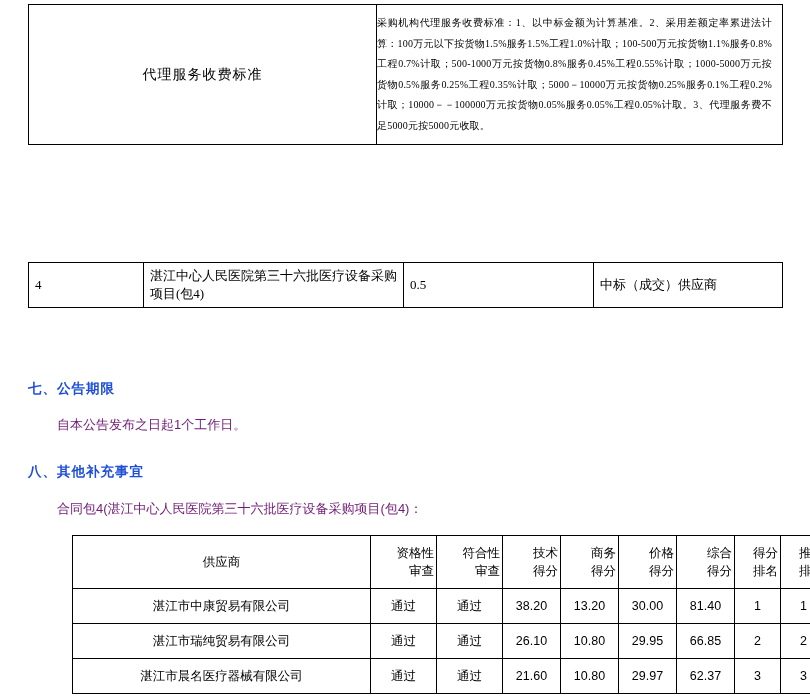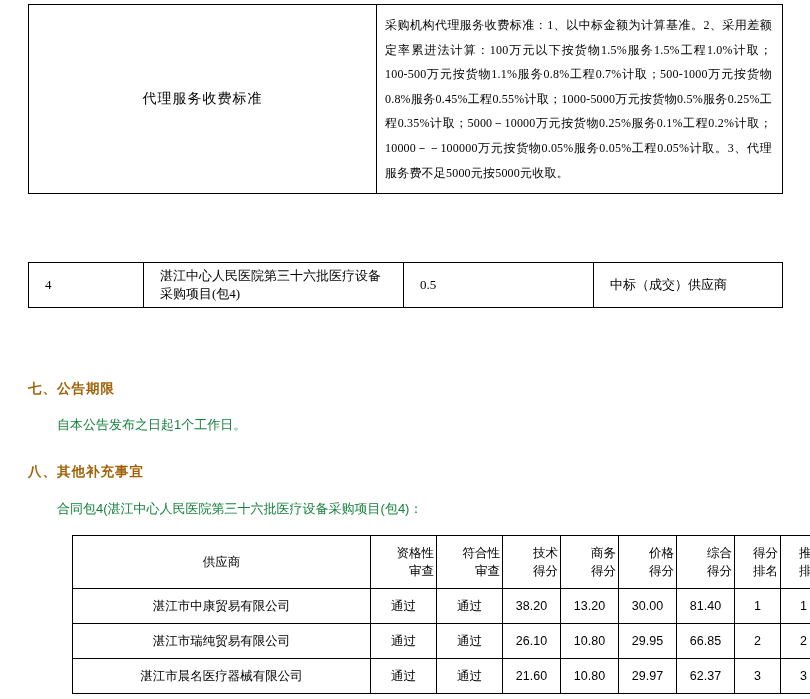--- a/index.html
+++ b/index.html
@@ -24,60 +24,60 @@
 
   
   table.doc-table {
     border-collapse: collapse;
     table-layout: fixed;
   }
   table.doc-table td,
   table.doc-table th {
     border: 1px solid #000000;
     vertical-align: middle;
-    padding: 4px 16px;
+    padding: 4px 6px;
     font-weight: normal;
   }
 
   #fee-table {
     position: absolute;
     left: 28px;
     top: 4px;
     width: 754px;
   }
   #fee-table td.label-cell {
     text-align: center;
     font-size: 14px;
     letter-spacing: 1px;
   }
   #fee-table td.body-cell {
     text-align: justify;
-    font-size: 12px;
+    font-size: 10px;
     line-height: 2.05;
-    padding: 8px 10px 8px 8px;
+    padding: 8px 10px 8px 0;
     letter-spacing: 0.2px;
     margin-left: 44px;
   }
 
   
   .section-heading {
     position: absolute;
     left: 28px;
     font-family: "Liberation Sans", "DejaVu Sans", sans-serif;
     font-weight: bold;
     font-size: 13.5px;
-    color: #a16207;
+    color: #1d4ed8;
     letter-spacing: 1px;
   }
   .para {
     position: absolute;
     left: 57px;
     font-size: 13px;
     font-family: "Liberation Sans", "DejaVu Sans", sans-serif;
-    color: #15803d;
+    color: #701a75;
   }
   #heading-7 { top: 380px; }
   #para-7    { top: 416px; }
   #heading-8 { top: 463px; }
   #para-8    { top: 500px; text-align: right; }
 
   
   #score-table {
     position: absolute;
     left: 28px;

